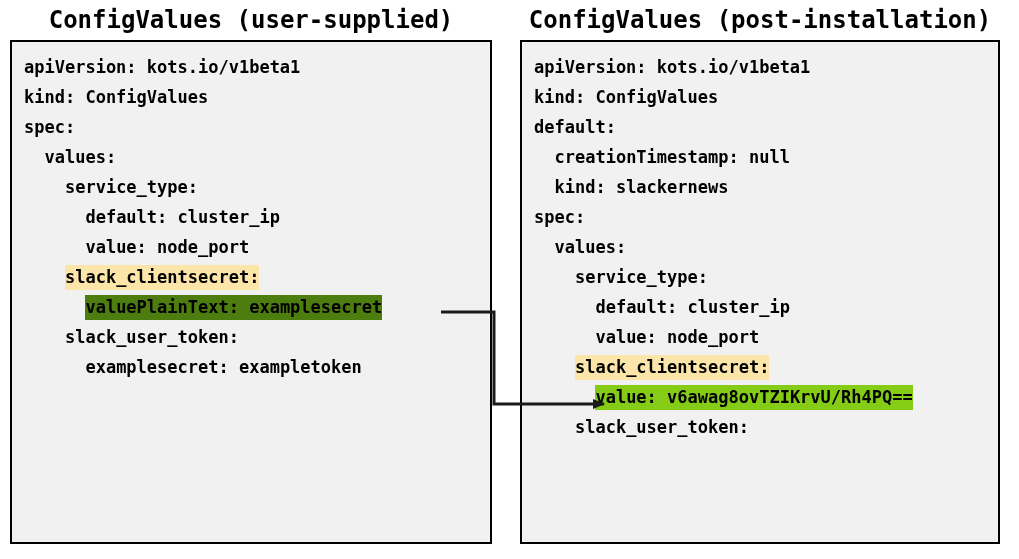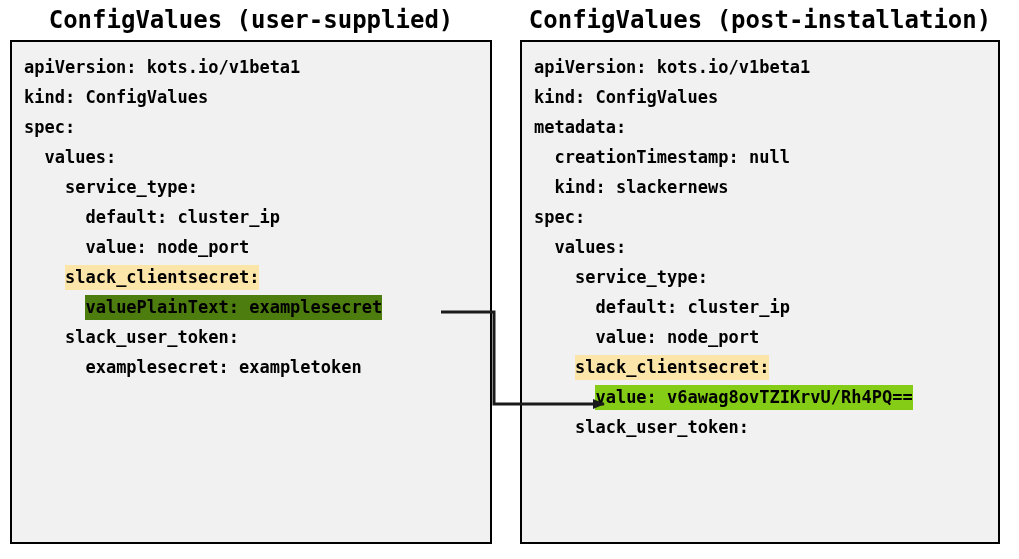--- a/index.html
+++ b/index.html
@@ -102,21 +102,21 @@
         <div class="code-line"><span style="white-space: pre;">      </span><span class="seg">examplesecret: exampletoken</span></div>
       </div>
   </div>
 
   <div class="panel-title" id="title-right">ConfigValues (post-installation)</div>
 
   <div class="code-panel" id="panel-right" style="background: rgb(241, 241, 241); border-color: rgb(0, 0, 0);">
     <div class="code-lines" id="lines-right">
         <div class="code-line"><span style="white-space: pre;"></span><span class="seg">apiVersion: kots.io/v1beta1</span></div>
         <div class="code-line"><span style="white-space: pre;"></span><span class="seg">kind: ConfigValues</span></div>
-        <div class="code-line"><span style="white-space: pre;"></span><span class="seg">metadata:</span></div>
+        <div class="code-line"><span style="white-space: pre;"></span><span class="seg">default:</span></div>
         <div class="code-line"><span style="white-space: pre;">  </span><span class="seg">creationTimestamp: null</span></div>
         <div class="code-line"><span style="white-space: pre;">  </span><span class="seg">kind: slackernews</span></div>
         <div class="code-line"><span style="white-space: pre;"></span><span class="seg">spec:</span></div>
         <div class="code-line"><span style="white-space: pre;">  </span><span class="seg">values:</span></div>
         <div class="code-line"><span style="white-space: pre;">    </span><span class="seg">service_type:</span></div>
         <div class="code-line"><span style="white-space: pre;">      </span><span class="seg">default: cluster_ip</span></div>
         <div class="code-line"><span style="white-space: pre;">      </span><span class="seg">value: node_port</span></div>
         <div class="code-line hl"><span style="white-space: pre;">    </span><span class="seg" style="background: rgb(252, 229, 168);">slack_clientsecret:</span></div>
         <div class="code-line hl"><span style="white-space: pre;">      </span><span class="seg" style="background: #84cc16;">value: v6awag8ovTZIKrvU/Rh4PQ==</span></div>
         <div class="code-line"><span style="white-space: pre;">    </span><span class="seg">slack_user_token:</span></div>

